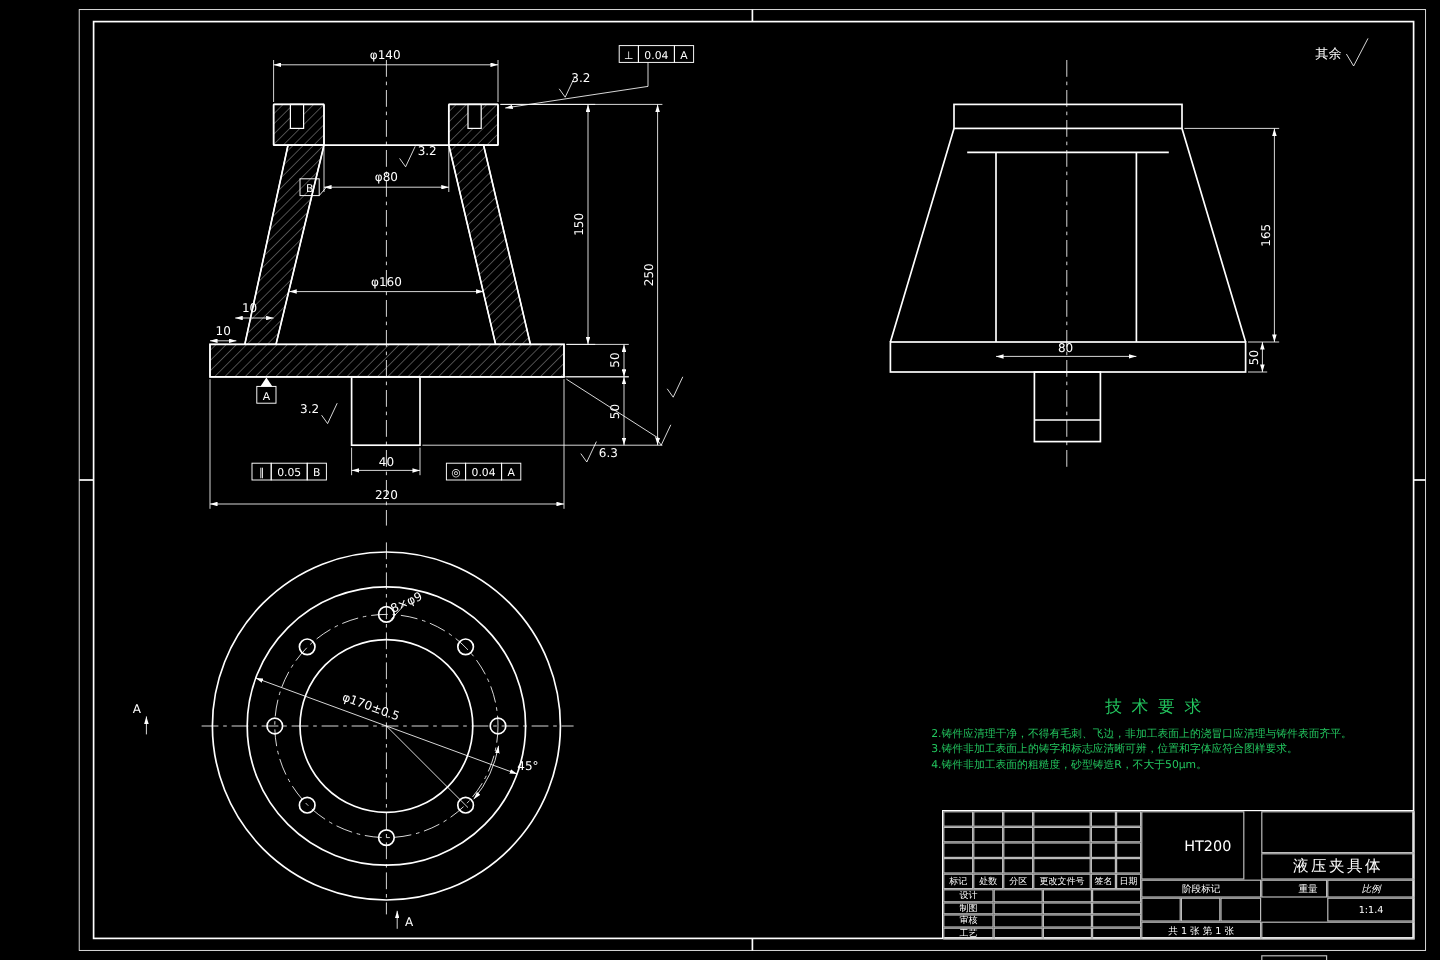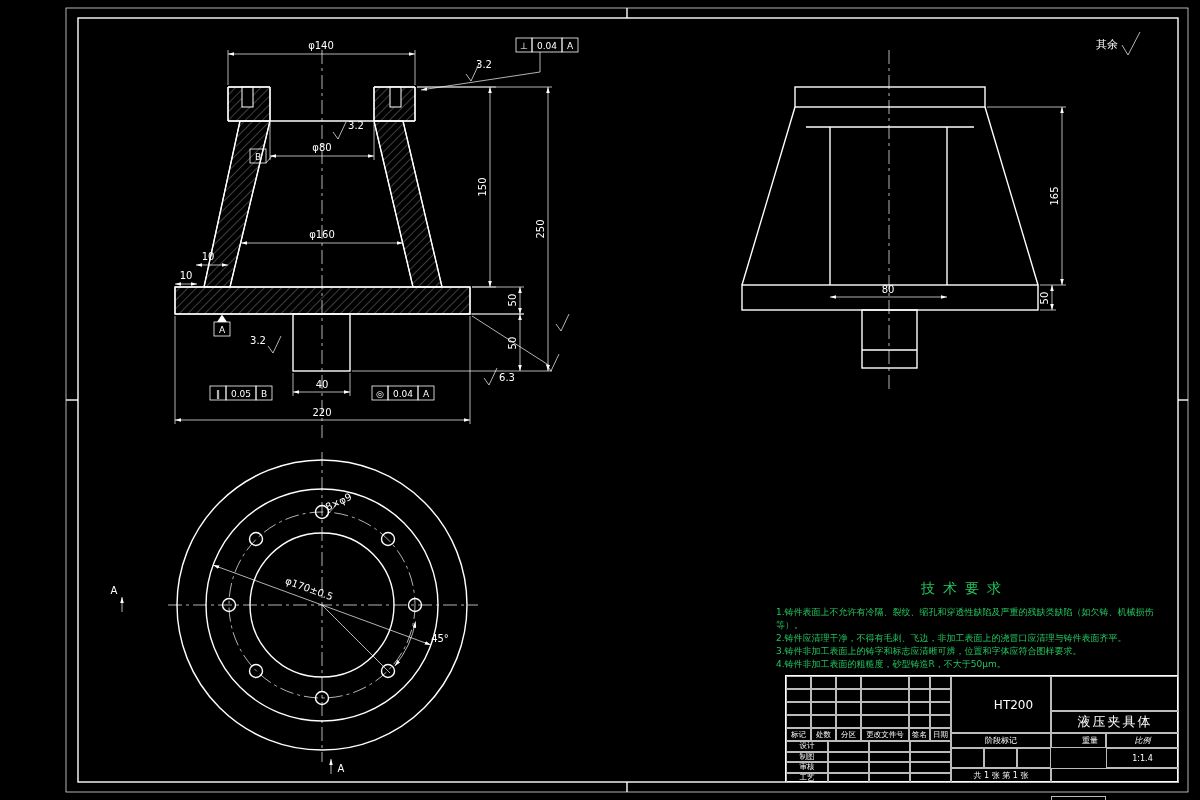--- a/index.html
+++ b/index.html
@@ -268,21 +268,20 @@
     <g>
       <line x1="331" y1="774" x2="331" y2="759" class="thin" marker-end="url(#ar)"></line>
       <text x="341" y="772" class="dimt">A</text>
     </g>
   </g>
 </svg>
 
 
 <div class="techreq">
   <div class="trtitle">技术要求</div>
-  <div class="tritem">1.铸件表面上不允许有冷隔、裂纹、缩孔和穿透性缺陷及严重的残缺类缺陷（如欠铸、机械损伤等）。</div>
   <div class="tritem">2.铸件应清理干净，不得有毛刺、飞边，非加工表面上的浇冒口应清理与铸件表面齐平。</div>
   <div class="tritem">3.铸件非加工表面上的铸字和标志应清晰可辨，位置和字体应符合图样要求。</div>
   <div class="tritem">4.铸件非加工表面的粗糙度，砂型铸造R，不大于50μm。</div>
 </div>
 
 
 <div class="tb">
 
   <div class="revgrid">
     <div></div>
@@ -329,21 +328,21 @@
     <div>审核</div>
         <div></div>
         <div></div>
         <div></div>
     <div>工艺</div>
         <div></div>
         <div></div>
         <div></div>
   </div>
 
-  <div class="cell" style="left:165px;top:0;width:100px;height:57px;font-size:12px;padding-left:25px;">HT200</div>
+  <div class="cell" style="left:165px;top:0;width:86px;height:57px;font-size:12px;padding-left:25px;">HT200</div>
   <div class="cell" style="left:165px;top:57px;width:100px;height:15px;">阶段标记</div>
   <div class="cell" style="left:165px;top:72px;width:33px;height:20px;"></div>
   <div class="cell" style="left:198px;top:72px;width:33px;height:20px;"></div>
   <div class="cell" style="left:231px;top:72px;width:34px;height:20px;"></div>
   <div class="cell" style="left:165px;top:92px;width:100px;height:15px;">共 1 张  第 1 张</div>
 
   <div class="cell" style="left:265px;top:0;width:128px;height:35px;"></div>
   <div class="cell" style="left:265px;top:35px;width:128px;height:22px;font-size:13px;letter-spacing:2px;">液压夹具体</div>
   <div class="cell" style="left:265px;top:57px;width:55px;height:15px;padding-left:23px;">重量</div>
   <div class="cell" style="left:320px;top:57px;width:73px;height:15px;font-style:italic;">比例</div>

